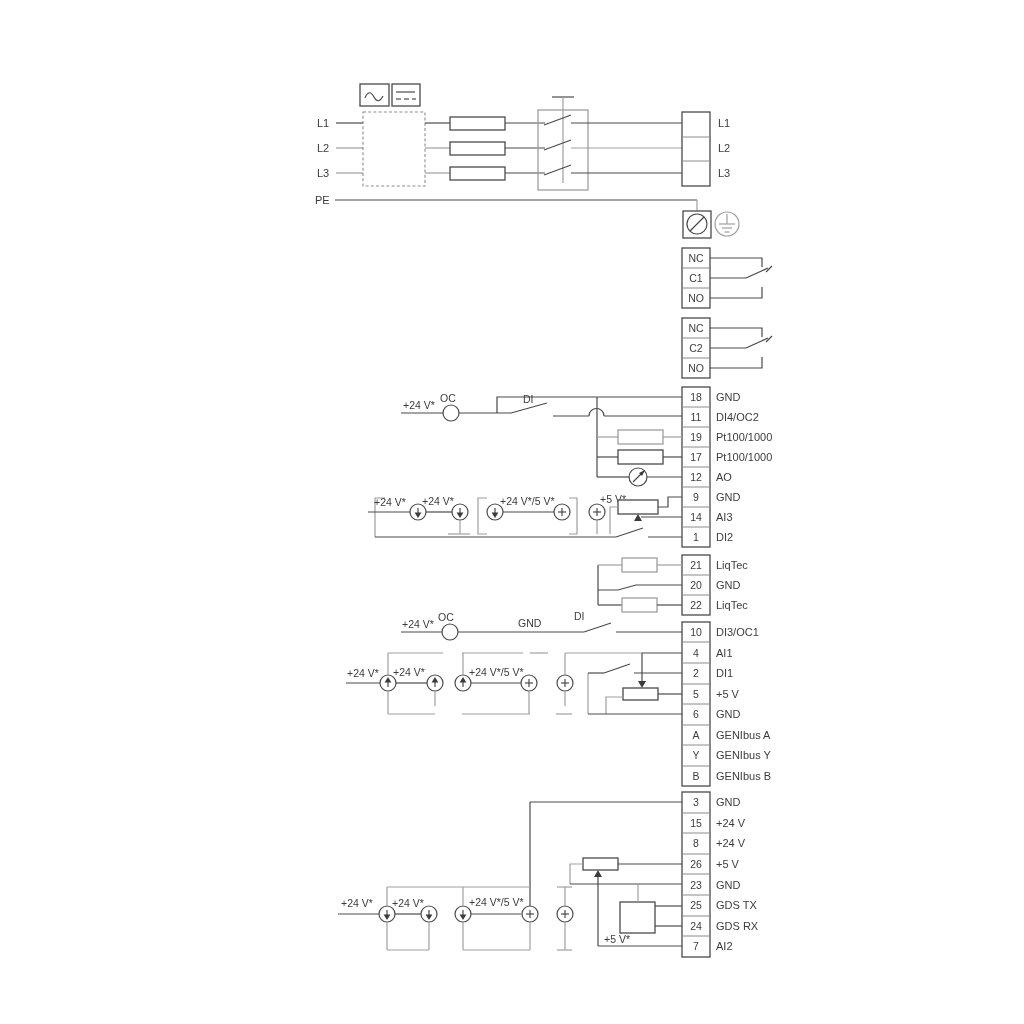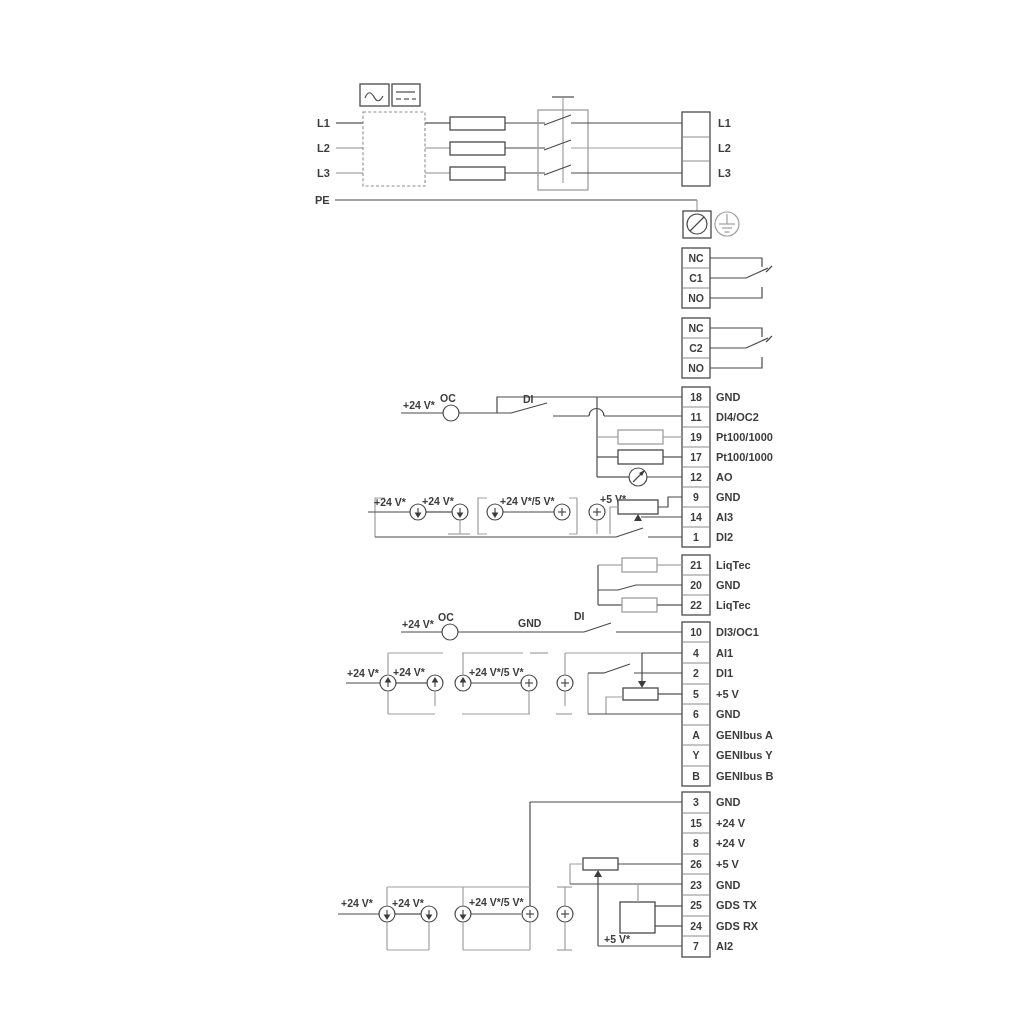--- a/index.html
+++ b/index.html
@@ -1,16 +1,16 @@
 <!DOCTYPE html>
 <html><head>
 <meta charset="utf-8">
 <style>
   html,body{margin:0;padding:0;background:#ffffff;}
-  #canvas{position:relative;width:1024px;height:1024px;background:#fff;overflow:hidden;font-weight:bold;}
+  #canvas{position:relative;width:1024px;height:1024px;background:#fff;overflow:hidden;}
   svg{position:absolute;left:0;top:0;}
   svg text{font-family:"Liberation Sans","DejaVu Sans",sans-serif;fill:#3c3c3c;}
   .w{stroke:#4a4a4a;stroke-width:1.2;fill:none;}
   .g{stroke:#9f9f9f;stroke-width:1.2;fill:none;}
   .bx{stroke:#4a4a4a;stroke-width:1.3;fill:#ffffff;}
   .bxg{stroke:#9f9f9f;stroke-width:1.3;fill:#ffffff;}
   .nf{fill:none;}
   .dash{stroke:#8d8d8d;stroke-width:1.1;fill:none;stroke-dasharray:3 2.2;}
   .sep{stroke:#8a8a8a;stroke-width:1;}
   .tn{font-size:10.5px;text-anchor:middle;}

